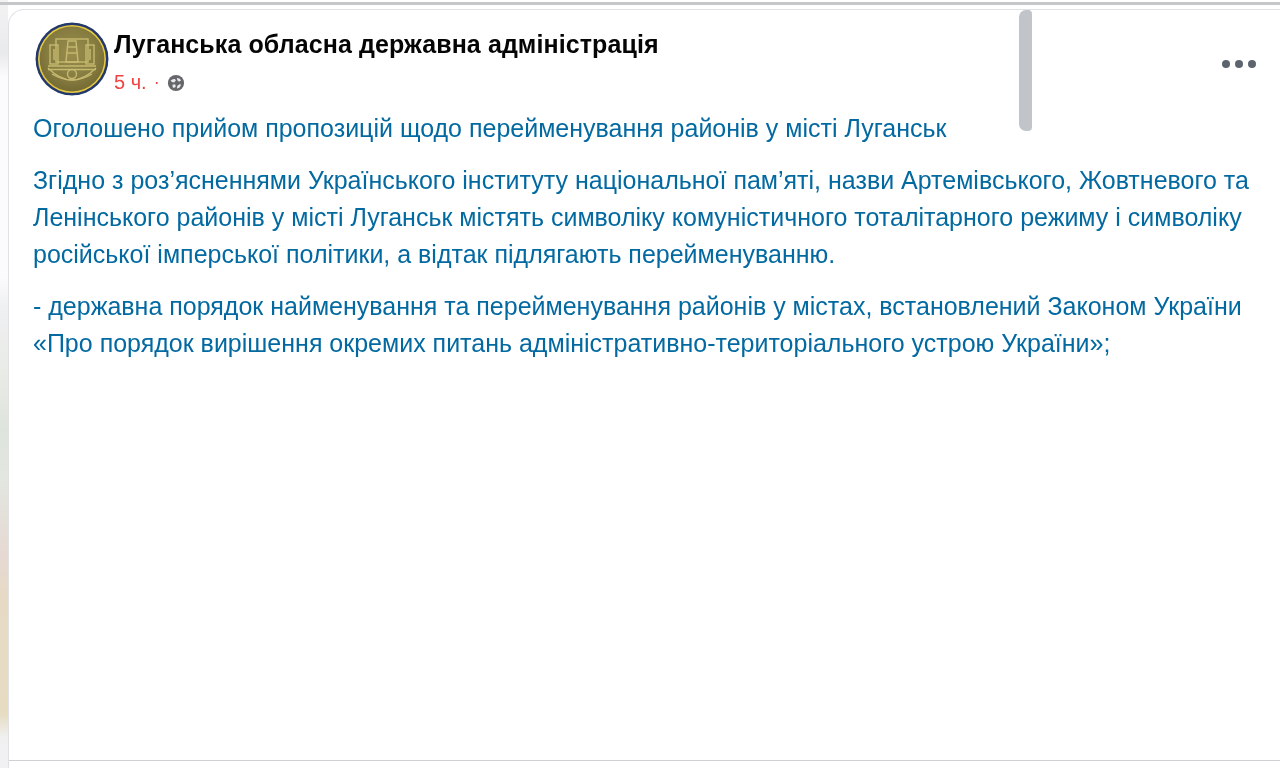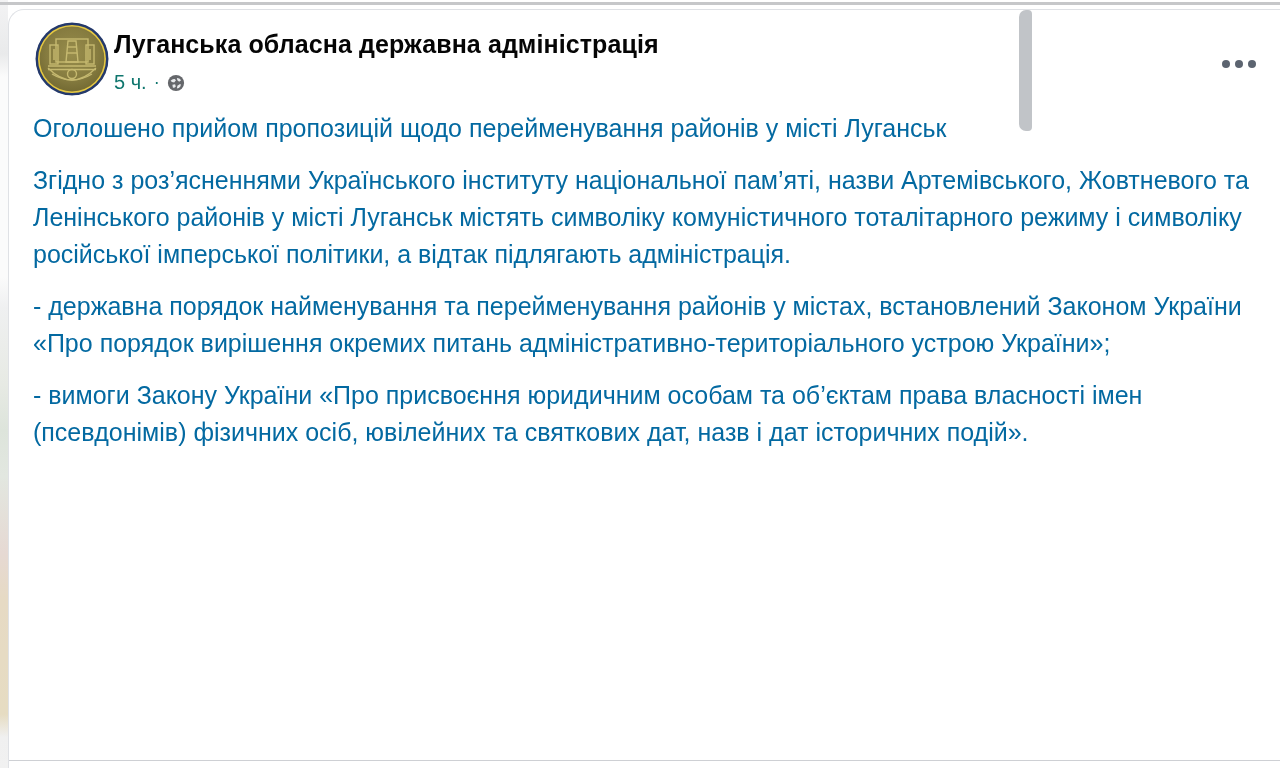--- a/index.html
+++ b/index.html
@@ -44,21 +44,21 @@
   .author {
     position: absolute; left: 105px; top: 20px;
     font-size: 25px; font-weight: 700; color: #050505;
     letter-spacing: 0.1px; white-space: nowrap;
     cursor: pointer;
   }
 
   .meta {
     position: absolute; left: 105px; top: 61px;
     display: flex; align-items: center; gap: 7px;
-    font-size: 20px; color: #0f766e;
+    font-size: 20px; color: #ef4444;
   }
   .meta .time { cursor: pointer; }
   .meta .sep { font-size: 18px; }
   .globe { width: 18px; height: 18px; display: block; margin-top: 1px; }
 
   .more-btn {
     position: absolute; left: 1202px; top: 32px;
     width: 56px; height: 44px;
     display: flex; align-items: center; justify-content: center; gap: 5px;
     background: transparent; border: none; cursor: pointer; padding: 0;
@@ -141,22 +141,21 @@
     <button class="more-btn" aria-label="More options">
       <span style="display:flex;gap:5px;">
         <span class="dot"></span>
           <span class="dot"></span>
           <span class="dot"></span>
       </span>
     </button>
 
     <div class="content">
       <p>Оголошено прийом пропозицій щодо перейменування районів у місті Луганськ</p>
-      <p>Згідно з роз’ясненнями Українського інституту національної пам’яті, назви Артемівського, Жовтневого та Ленінського районів у місті Луганськ містять символіку комуністичного тоталітарного режиму і символіку російської імперської політики, а відтак підлягають адміністрація.</p>
+      <p>Згідно з роз’ясненнями Українського інституту національної пам’яті, назви Артемівського, Жовтневого та Ленінського районів у місті Луганськ містять символіку комуністичного тоталітарного режиму і символіку російської імперської політики, а відтак підлягають перейменуванню.</p>
       <p>- державна порядок найменування та перейменування районів у містах, встановлений Законом України «Про порядок вирішення окремих питань адміністративно-територіального устрою України»;</p>
-      <p>- вимоги Закону України «Про присвоєння юридичним особам та об’єктам права власності імен (псевдонімів) фізичних осіб, ювілейних та святкових дат, назв і дат історичних подій».</p>
     </div>
 
     <div class="bottom-divider"></div>
   </div>
 
   <div class="scroll-thumb"></div>
 </div>
 
 </body></html>

